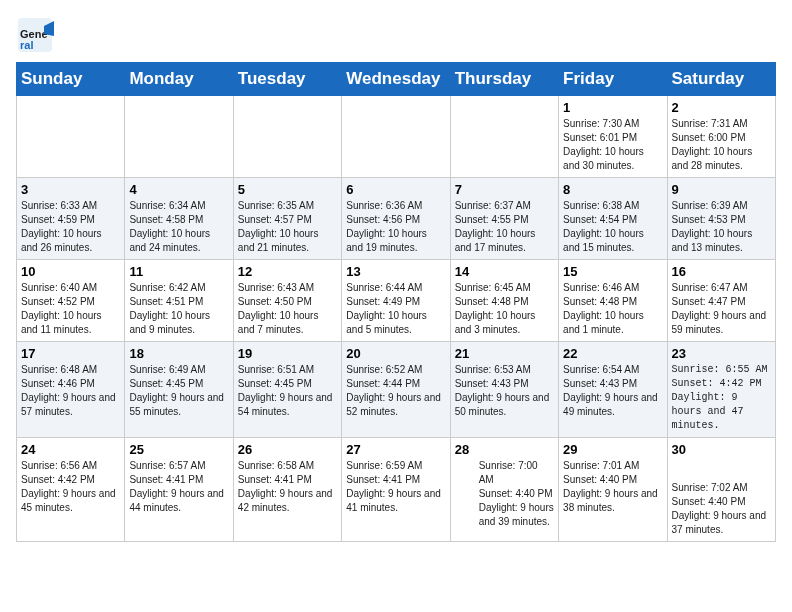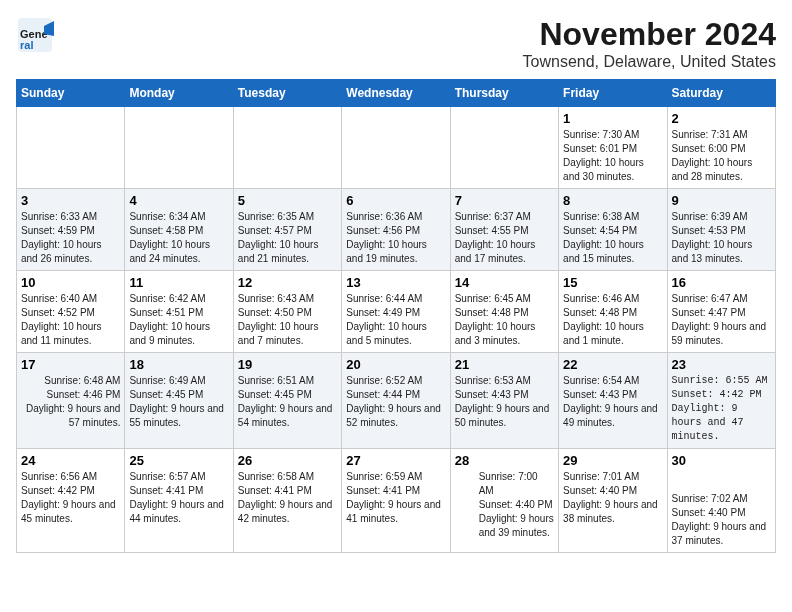--- a/index.html
+++ b/index.html
@@ -42,21 +42,21 @@
     .calendar-table {
       width: 100%;
       border-collapse: collapse;
       font-size: 11px;
     }
     .calendar-table thead th {
       background: #1a6abf;
       color: #fff;
       padding: 6px 4px;
       text-align: left;
-      font-size: 12px;
+      font-size: 17px;
       font-weight: bold;
       border: 1px solid #1a6abf;
     }
     .calendar-table tbody td {
       border: 1px solid #ccc;
       vertical-align: top;
       padding: 4px;
       min-height: 80px;
       width: 14.28%;
     }
@@ -87,24 +87,20 @@
   <div class="logo">
     <div class="logo-row">
       <svg width="38" height="38" viewBox="0 0 38 38">
         <rect x="2" y="2" width="34" height="34" rx="4" fill="#e8f0f8"></rect>
         <text x="4" y="22" font-size="11" font-weight="bold" fill="#1a1a1a">Gene</text>
         <text x="4" y="33" font-size="11" font-weight="bold" fill="#1a6abf">ral</text>
         <polygon points="28,10 38,5 38,20 28,18" fill="#1a6abf"></polygon>
       </svg>
     </div>
   </div>
-  <div class="title-section">
-    <h1>November 2024</h1>
-    <h2>Townsend, Delaware, United States</h2>
-  </div>
 </div>
 
 <table class="calendar-table">
   <thead>
     <tr>
     <th>Sunday</th>
         <th>Monday</th>
         <th>Tuesday</th>
         <th>Wednesday</th>
         <th>Thursday</th>
@@ -216,21 +212,21 @@
         <td>
           <div class="day-number">16</div>
           <div class="day-info" style="white-space: pre-line;">Sunrise: 6:47 AM
 Sunset: 4:47 PM
 Daylight: 9 hours and 59 minutes.</div>
         </td>
       </tr>
       <tr class="row-shaded">
         <td>
           <div class="day-number">17</div>
-          <div class="day-info" style="white-space: pre-line; text-align: right;">Sunrise: 6:48 AM
+          <div class="day-info" style="white-space: pre-line;">Sunrise: 6:48 AM
 Sunset: 4:46 PM
 Daylight: 9 hours and 57 minutes.</div>
         </td>
         <td>
           <div class="day-number">18</div>
           <div class="day-info" style="white-space: pre-line;">Sunrise: 6:49 AM
 Sunset: 4:45 PM
 Daylight: 9 hours and 55 minutes.</div>
         </td>
         <td>

